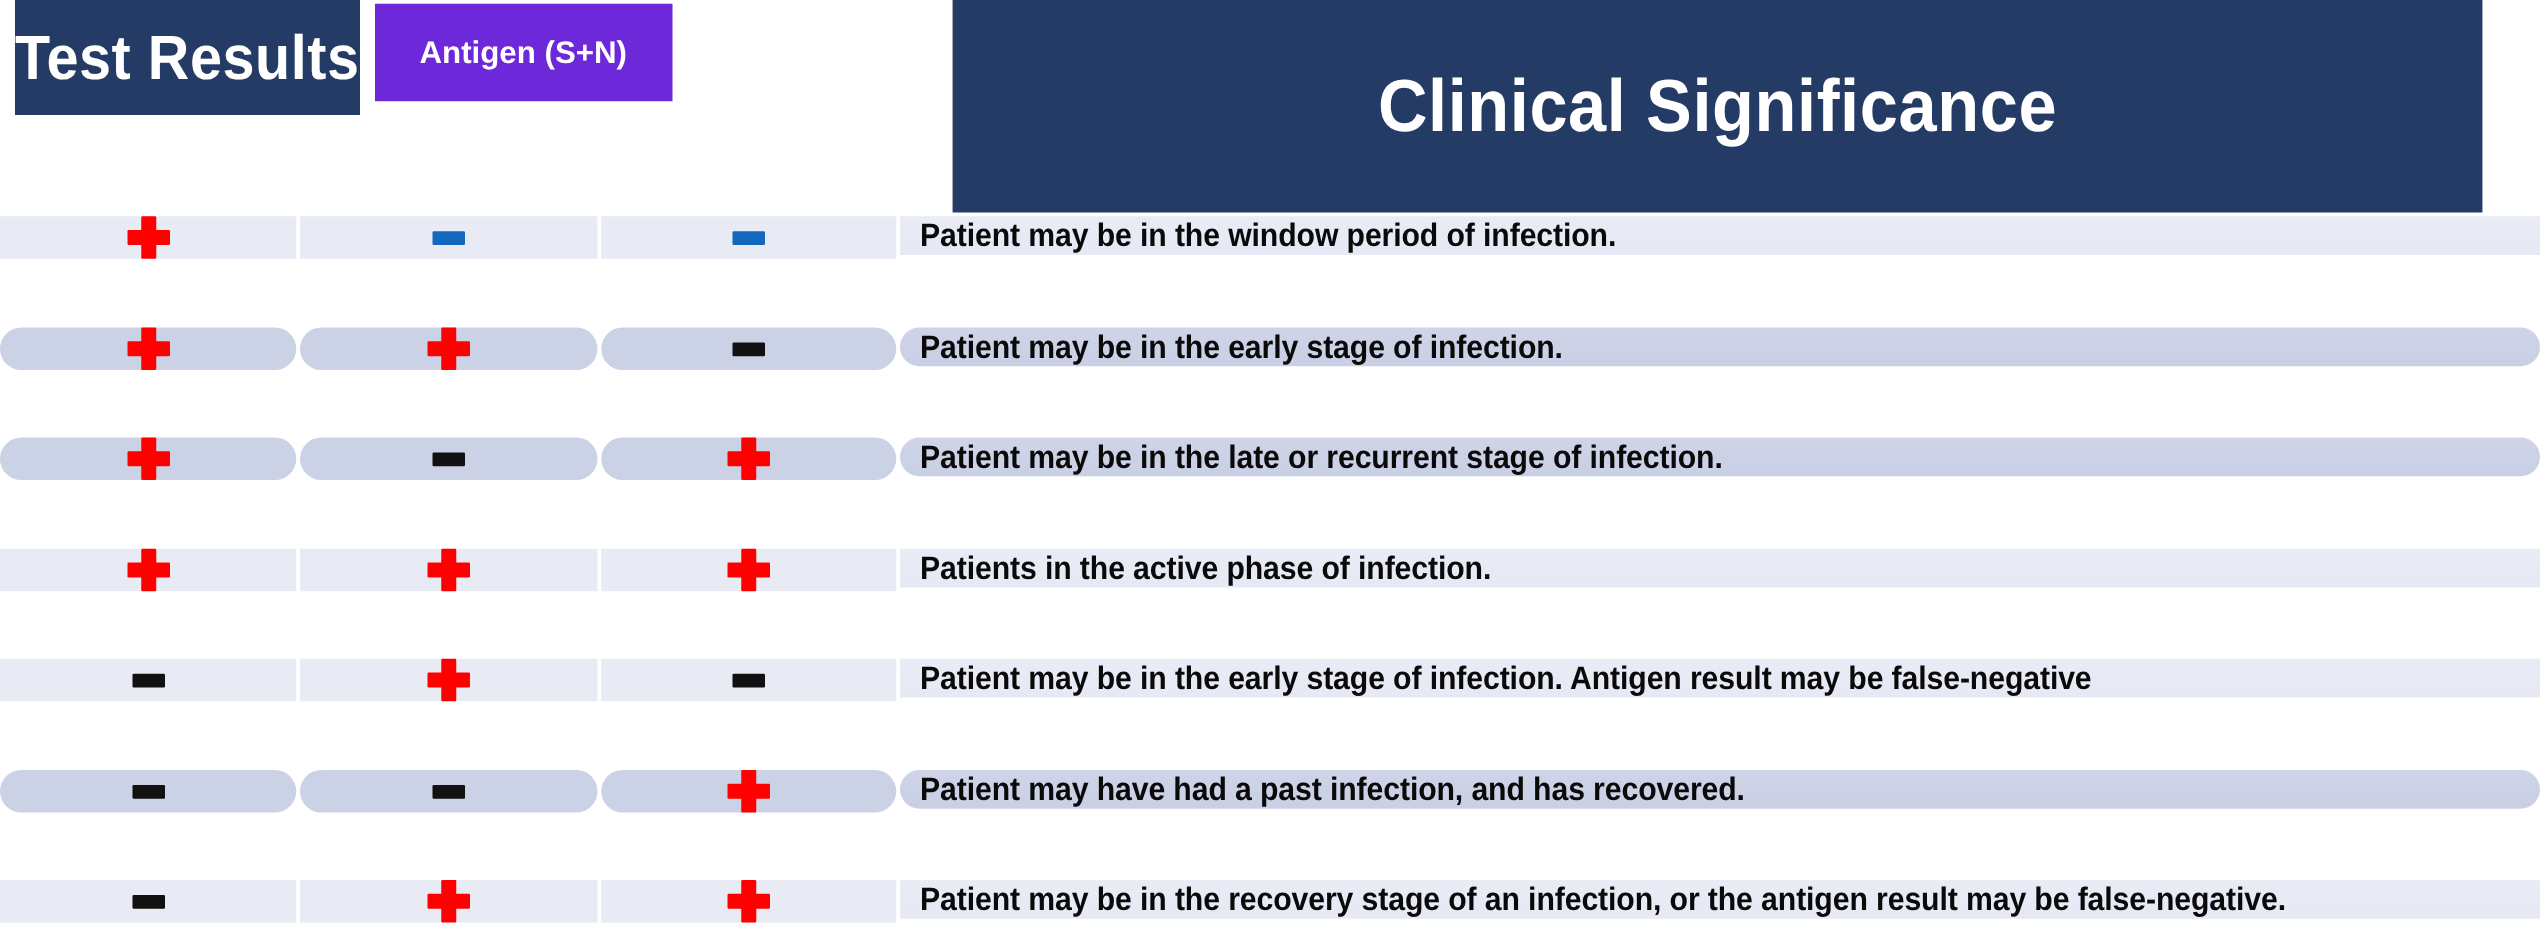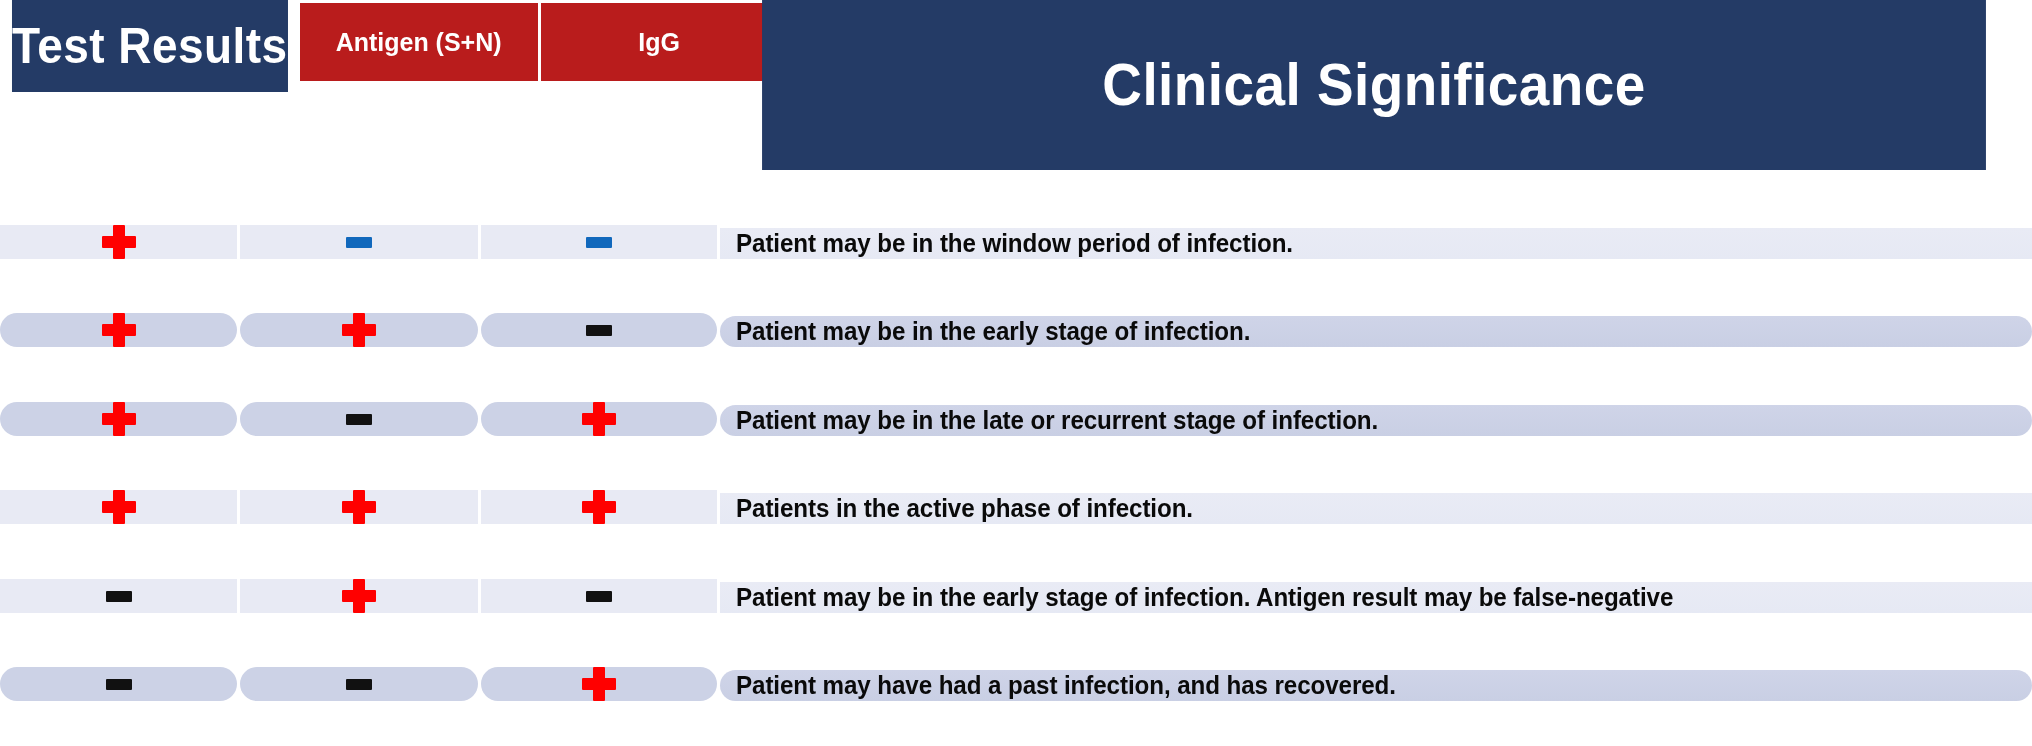--- a/index.html
+++ b/index.html
@@ -50,21 +50,21 @@
   }
 
   .subhead-row {
     height: 78px;
     display: flex;
     gap: 3px;
     margin-top: 3px;
   }
 
   .subhead-cell {
-    background: #b91c1c;
+    background: #6d28d9;
     color: #ffffff;
     display: flex;
     align-items: center;
     justify-content: center;
     font-size: 25px;
     font-weight: bold;
     white-space: nowrap;
   }
 
   .col-antigen { width: 238px; }
@@ -87,21 +87,21 @@
   }
 
   
   .body-rows {
     width: 2032px;
   }
 
   .data-row {
     display: flex;
     height: 85.5px;
-    align-items: flex-end;
+    align-items: flex-start;
     gap: 3px;
     margin-top: 3px;
   }
 
   .data-row.light .cell { background: #E8EAF4; }
   .data-row.dark  .cell { background: #CCD2E6; border-radius: 29px; }
 
   .data-row.light .cell.sig {
     background: linear-gradient(to bottom, #E9EBF5 0%, #E6E9F4 100%);
   }
@@ -181,21 +181,20 @@
 
 <div class="table-wrap">
 
   <div class="header-row">
 
     <div class="test-results-col">
       <div class="test-results-title">Test Results</div>
 
       <div class="subhead-row">
         <div class="subhead-cell col-antigen">Antigen (S+N)</div>
-        <div class="subhead-cell col-igg">IgG</div>
       </div>
     </div>
 
     <div class="clinical-sig-col">Clinical Significance</div>
   </div>
 
   <div class="body-rows" id="body-rows">
       <div class="data-row light">
         <div class="cell col-antigen">
           <span class="sym sym-plus"></span>

